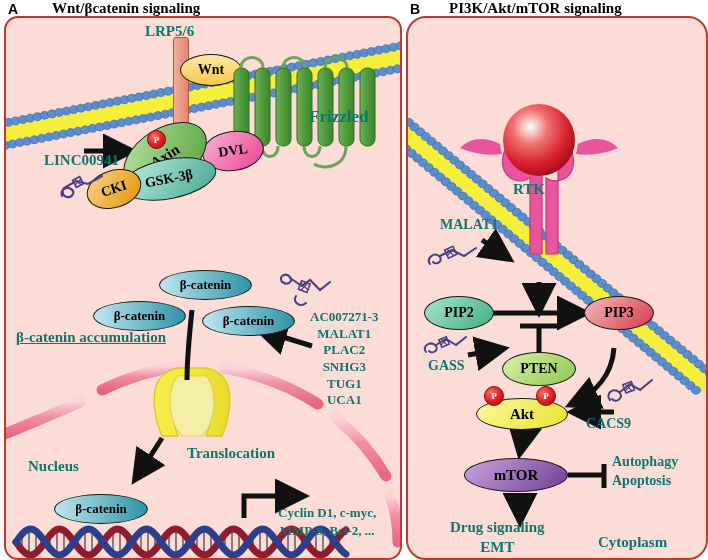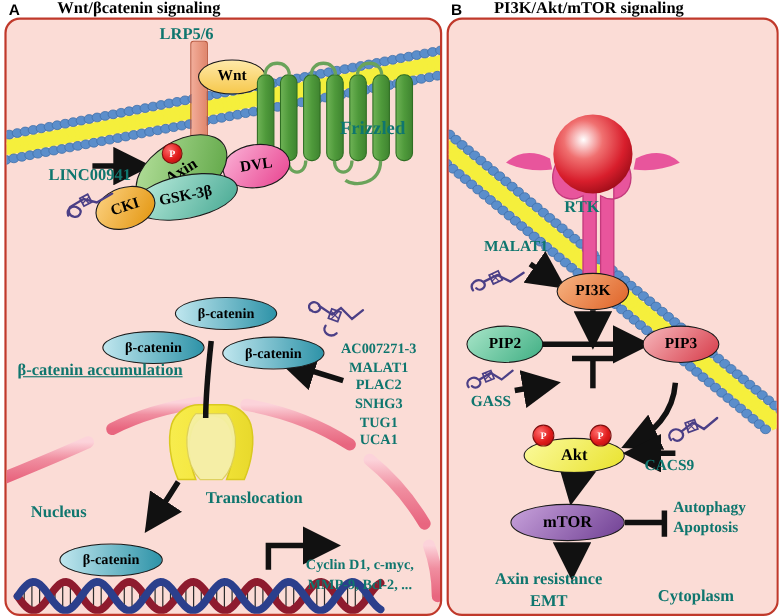--- a/index.html
+++ b/index.html
@@ -473,21 +473,21 @@
 
     <div class="ellipse" style="left:48px;top:476px;width:94px;height:30px;background:linear-gradient(90deg,#bfe6ee,#2e93a8);font-size:13px;">β-catenin</div>
 
     <div class="lbl" style="left:272px;top:486px;font-size:13px;white-space:pre;line-height:1.35;text-align:center;">Cyclin D1, c-myc,
 MMP-9, Bcl-2, ...</div>
   </div>
 
   <div class="panel-letter" style="left:410px;top:1px;">B</div>
   <div class="panel-title" style="left:449px;top:0px;">PI3K/Akt/mTOR signaling</div>
 
-  <div class="cell" style="left:406px;top:16px;width:298px;height:540px;">
+  <div class="cell" style="left:406px;top:16px;width:298px;height:540px;border-radius:20px;">
 
     <svg width="298" height="540" viewBox="0 0 298 540">
       <defs>
         <radialGradient id="ligGrad" cx="38%" cy="32%" r="70%">
           <stop offset="0%" stop-color="#ffffff"></stop>
             <stop offset="35%" stop-color="#f07070"></stop>
           <stop offset="75%" stop-color="#d81e2c"></stop>
             <stop offset="100%" stop-color="#a50f1b"></stop>
         </radialGradient>
         <marker id="ahB" markerWidth="7" markerHeight="7" refX="5.4" refY="3.5" orient="auto">
@@ -744,23 +744,23 @@
 
     <div class="lbl" style="left:105px;top:163px;font-size:15px;">RTK</div>
 
     <div class="lbl" style="left:32px;top:199px;font-size:14px;">MALAT1</div>
     <svg class="lnc" style="left:18px;top:222px;" width="54" height="34" viewBox="0 0 54 34">
       <path d="M4 24 C0 18,8 12,13 16 C18 20,11 26,7 22 M14 16 L26 10 L38 16 L50 8" fill="none" stroke="#4b3f86" stroke-width="2.1" stroke-linecap="round"></path>
       <rect x="20" y="8" width="9" height="9" fill="none" stroke="#4b3f86" stroke-width="1.6" transform="rotate(-25 24 12)"></rect>
       <path d="M21 9 L28 16 M28 9 L21 16" stroke="#4b3f86" stroke-width="1.1"></path>
     </svg>
 
-    <div class="ellipse" style="left:98px;top:230px;width:66px;height:34px;background:linear-gradient(135deg,#f7b583,#df6227);font-size:14px;">PI3K</div>
     <div class="ellipse" style="left:16px;top:278px;width:70px;height:34px;background:linear-gradient(135deg,#a9e6c9,#3fae83);font-size:14px;">PIP2</div>
     <div class="ellipse" style="left:176px;top:278px;width:70px;height:34px;background:linear-gradient(135deg,#f7b9bd,#d63a48);font-size:14px;">PIP3</div>
+    <div class="ellipse" style="left:94px;top:334px;width:74px;height:34px;background:linear-gradient(135deg,#dbf0a8,#8cc94f);font-size:14px;">PTEN</div>
 
     <div class="lbl" style="left:20px;top:340px;font-size:14px;">GASS</div>
     <svg class="lnc" style="left:14px;top:314px;" width="46" height="30" viewBox="0 0 46 30">
       <path d="M4 20 C0 14,8 9,13 13 C18 17,11 23,7 19 M14 13 L24 7 L34 13 L44 5" fill="none" stroke="#4b3f86" stroke-width="2" stroke-linecap="round"></path>
       <rect x="18" y="6" width="8" height="8" fill="none" stroke="#4b3f86" stroke-width="1.5" transform="rotate(-22 22 10)"></rect>
       <path d="M19 7 L25 13 M25 7 L19 13" stroke="#4b3f86" stroke-width="1.1"></path>
     </svg>
 
     <div class="ellipse" style="left:68px;top:380px;width:92px;height:32px;background:linear-gradient(135deg,#fbfa9e,#e9e22c);font-size:15px;">Akt</div>
     <div class="pdot" style="left:76px;top:368px;width:18px;height:18px;">P</div>
@@ -771,19 +771,19 @@
       <path d="M6 26 C1 20,9 13,15 18 C21 23,12 30,8 25 M16 18 L26 10 L36 16 L48 6" fill="none" stroke="#4b3f86" stroke-width="2.1" stroke-linecap="round"></path>
       <rect x="20" y="9" width="9" height="9" fill="none" stroke="#4b3f86" stroke-width="1.6" transform="rotate(-20 24 13)"></rect>
       <path d="M21 10 L28 17 M28 10 L21 17" stroke="#4b3f86" stroke-width="1.1"></path>
     </svg>
 
     <div class="ellipse" style="left:56px;top:440px;width:104px;height:34px;background:linear-gradient(135deg,#c9a3dc,#6f3f93);font-size:15px;color:#000;">mTOR</div>
 
     <div class="lbl" style="left:204px;top:434px;font-size:14px;white-space:pre;line-height:1.38;">Autophagy
 Apoptosis</div>
 
-    <div class="lbl" style="left:42px;top:500px;font-size:15px;white-space:pre;line-height:1.32;text-align:center;">Axin resistance
+    <div class="lbl" style="left:42px;top:500px;font-size:15px;white-space:pre;line-height:1.32;text-align:center;">Drug signaling
 EMT</div>
 
     <div class="lbl" style="left:190px;top:516px;font-size:15px;">Cytoplasm</div>
   </div>
 
 </div>
 
 </body></html>

